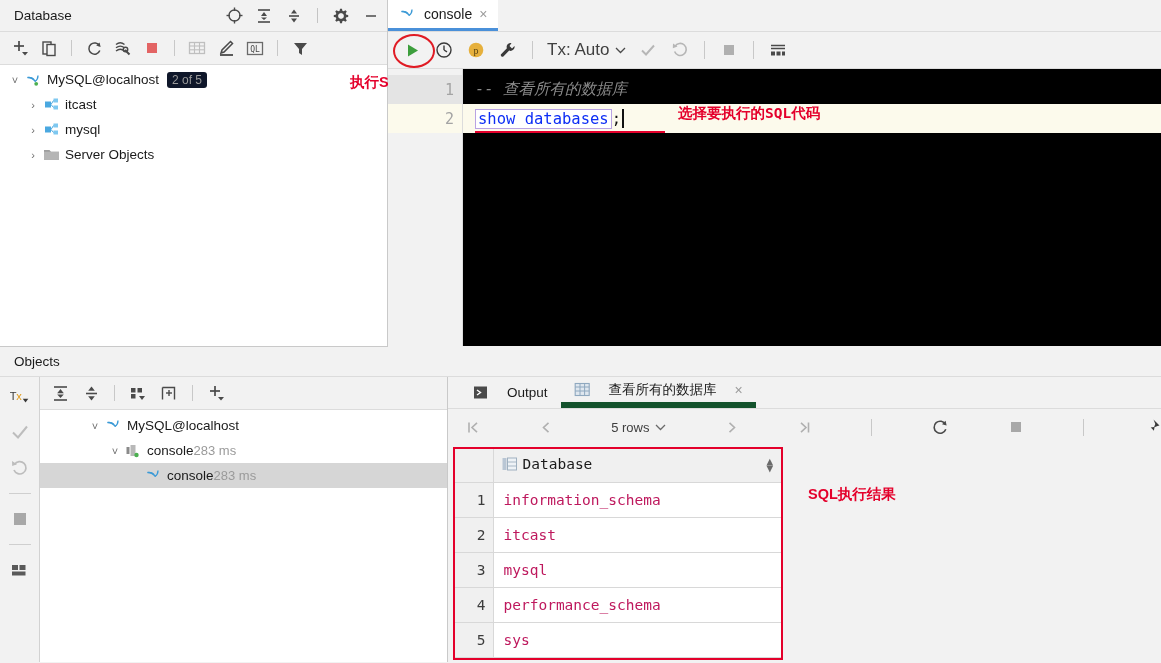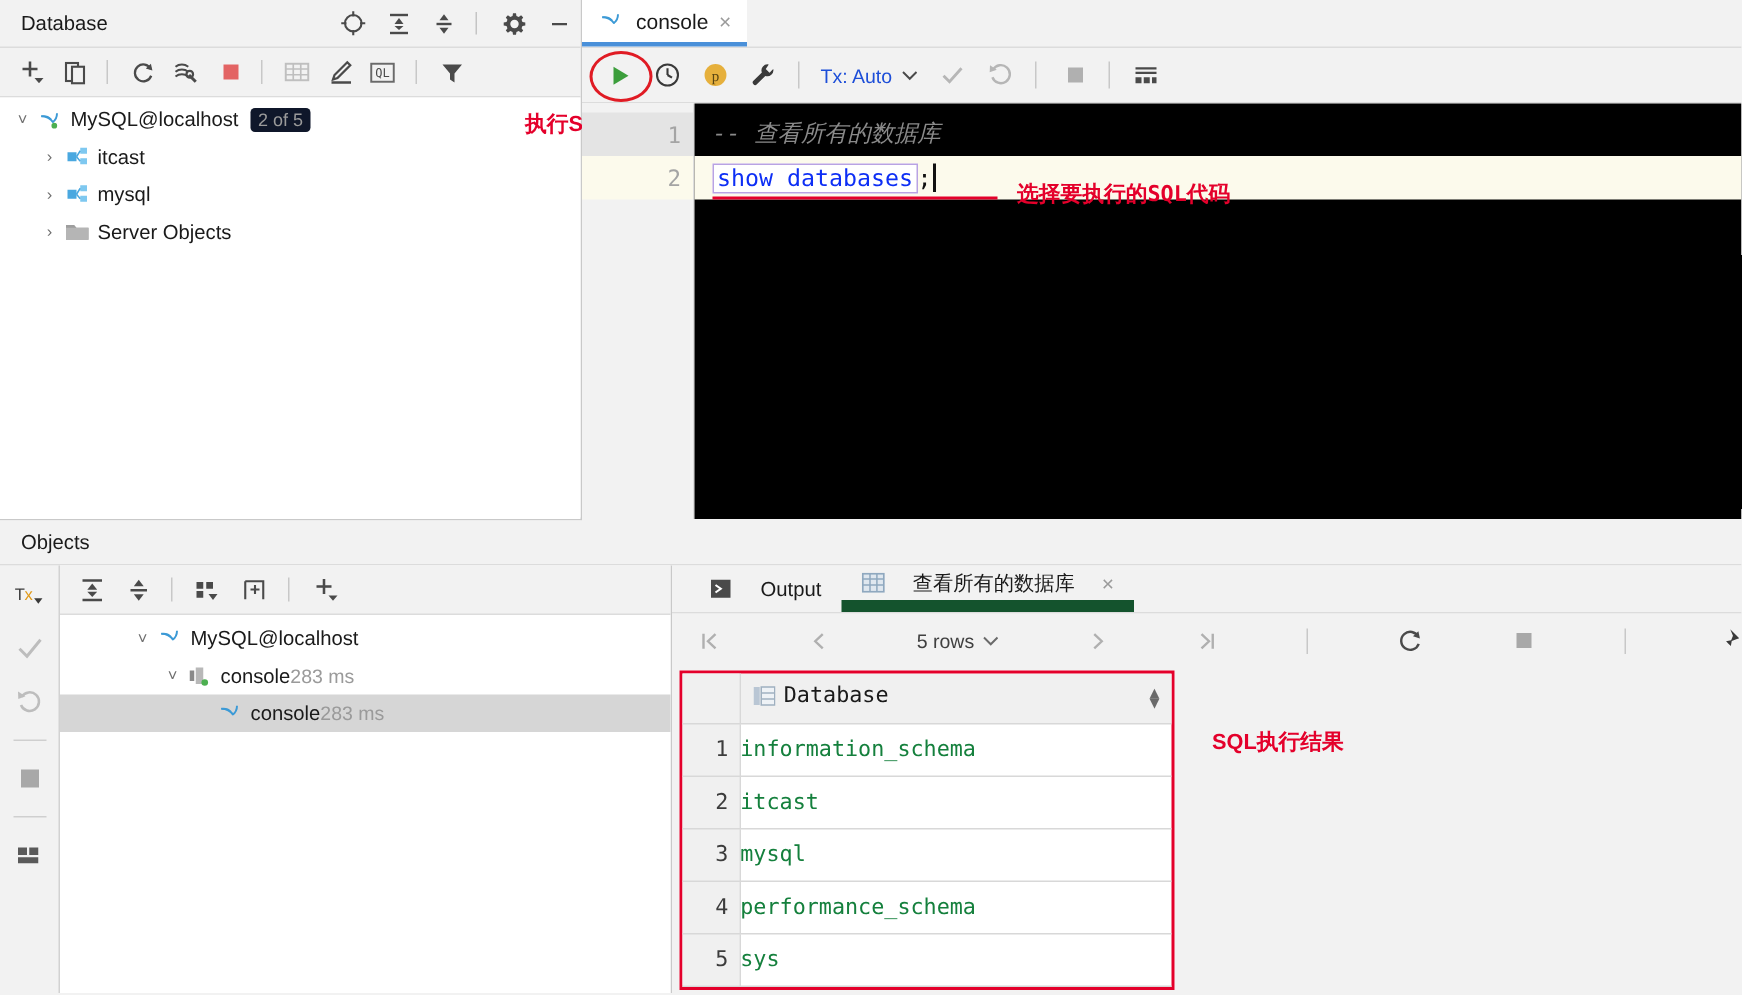--- a/index.html
+++ b/index.html
@@ -31,21 +31,21 @@
   .hdr-icons .sep { width: 1px; height: 15px; background: #c4c4c4; margin: 0 3px; }
 
   .db-toolbar {
     height: 33px; background: #f2f2f2;
     display: flex; align-items: center; gap: 9px;
     padding: 0 8px 0 10px;
     border-bottom: 1px solid #dcdcdc;
   }
   .db-toolbar .sep { width: 1px; height: 16px; background: #c8c8c8; margin: 0 3px; }
 
-  .tb-btn { display: inline-flex; align-items: center; justify-content: flex-end;
+  .tb-btn { display: inline-flex; align-items: center; justify-content: center;
             width: 20px; height: 20px; cursor: pointer; }
 
   .tree { padding-top: 2px; background: #fff; height: calc(100% - 66px); overflow: hidden; }
   .tree-row {
     display: flex; align-items: center; height: 25px;
     padding-left: 6px; cursor: pointer; white-space: nowrap;
   }
   .twisty { width: 18px; display: inline-flex; justify-content: center; align-items: center;
             color: #6e6e6e; font-size: 11px; flex: 0 0 18px; }
   .tree-icon { width: 20px; display: inline-flex; justify-content: center; align-items: center;
@@ -74,21 +74,21 @@
   }
   .tab-label { font-size: 14px; color: #1a1a1a; }
   .tab-close { color: #9b9b9b; font-size: 14px; cursor: pointer; line-height: 1; }
 
   .ed-toolbar {
     height: 37px; background: #f2f2f2;
     display: flex; align-items: center; gap: 12px; padding: 0 14px;
     border-bottom: 1px solid #dcdcdc; position: relative;
   }
   .ed-toolbar .sep { width: 1px; height: 18px; background: #c8c8c8; margin: 0 2px; }
-  .tx-label { font-size: 13px; color: #1d4ed8; display: flex; align-items: center; gap: 6px; cursor: pointer; text-align: center; }
+  .tx-label { font-size: 17px; color: #404040; display: flex; align-items: center; gap: 6px; cursor: pointer; text-align: center; }
 
   .run-circle {
     position: absolute; left: 5px; top: 2px;
     width: 42px; height: 34px;
     border: 2.5px solid #e01b24; border-radius: 50%;
     pointer-events: none;
   }
   .ann { position: absolute; color: #e4002b; font-weight: bold; font-size: 14.5px; white-space: nowrap; }
 
   .code-wrap { position: relative; display: flex; height: calc(347px - 32px - 38px); background: #fff; }
@@ -152,21 +152,21 @@
   .svc-row.selected { background: #d6d6d6; }
   .ms { color: #9a9a9a; font-size: 13px; margin-left: 0; }
 
   
   .results { flex: 1; background: #f2f2f2; display: flex; flex-direction: column; position: relative; }
   .res-tabs {
     height: 32px; display: flex; align-items: stretch; gap: 0;
     border-bottom: 1px solid #dcdcdc; background: #f2f2f2; padding-left: 12px;
   }
   .res-tab { display: flex; align-items: center; gap: 18px; padding: 0 13px; cursor: pointer; font-size: 13.5px; }
-  .res-tab.active { border-bottom: 8px solid #14532d; }
+  .res-tab.active { border-bottom: 6px solid #14532d; }
 
   .res-toolbar {
     height: 36px; display: flex; align-items: center; gap: 14px; padding-left: 18px;
     background: #f2f2f2;
     justify-content: space-between;
   }
   .nav-btn { color: #b0b0b0; font-size: 15px; cursor: pointer; display: inline-flex; align-items: center; }
   .rows-label { font-size: 13px; color: #404040; display: flex; align-items: center; gap: 6px; cursor: pointer; }
   .res-toolbar .sep { width: 1px; height: 17px; background: #c8c8c8; }
 
@@ -184,21 +184,21 @@
   }
   .th-num { width: 38px; border-right: 1px solid #d8d8d8; }
   .th-db { padding-left: 8px; position: relative; }
   .sortbox { position: absolute; right: 8px; top: 9px; color: #6a6a6a; font-size: 11px; line-height: 7px; }
   .grid td.cnum {
     width: 38px; text-align: right; padding-right: 7px; color: #3c3c3c;
     background: #f0f0f0; border-right: 1px solid #d8d8d8;
     font-family: "DejaVu Sans Mono", monospace; font-size: 14.5px;
   }
   .grid td.cval {
-    font-family: "DejaVu Sans Mono", monospace; font-size: 14.5px; color: #15803d;
+    padding-left: 10px; font-family: "DejaVu Sans Mono", monospace; font-size: 14.5px; color: #be185d;
   }
   .grid tbody tr { height: 35px; }
 
   .ann-result { position: absolute; left: 360px; top: 40px; }
 
   svg { display: block; }
 </style>
 </head>
 <body>
 
@@ -460,21 +460,21 @@
       </div>
       <div class="code">
         <div class="cline">
           <span class="comment">--  查看所有的数据库</span>
         </div>
         <div class="cline hl" style="position:relative;">
           <span class="kw-sel">show databases</span>
             <span class="semi">;</span>
             <span class="caret"></span>
           <span class="underline-red"></span>
-          <span class="ann" style="left:215px; top:16px;">选择要执行的SQL代码</span>
+          <span class="ann" style="left:215px; top:0;">选择要执行的SQL代码</span>
         </div>
       </div>
     </div>
   </div>
 
   <div class="services">
     <div class="svc-header">
       <span class="svc-title">Objects</span>
     </div>
 

